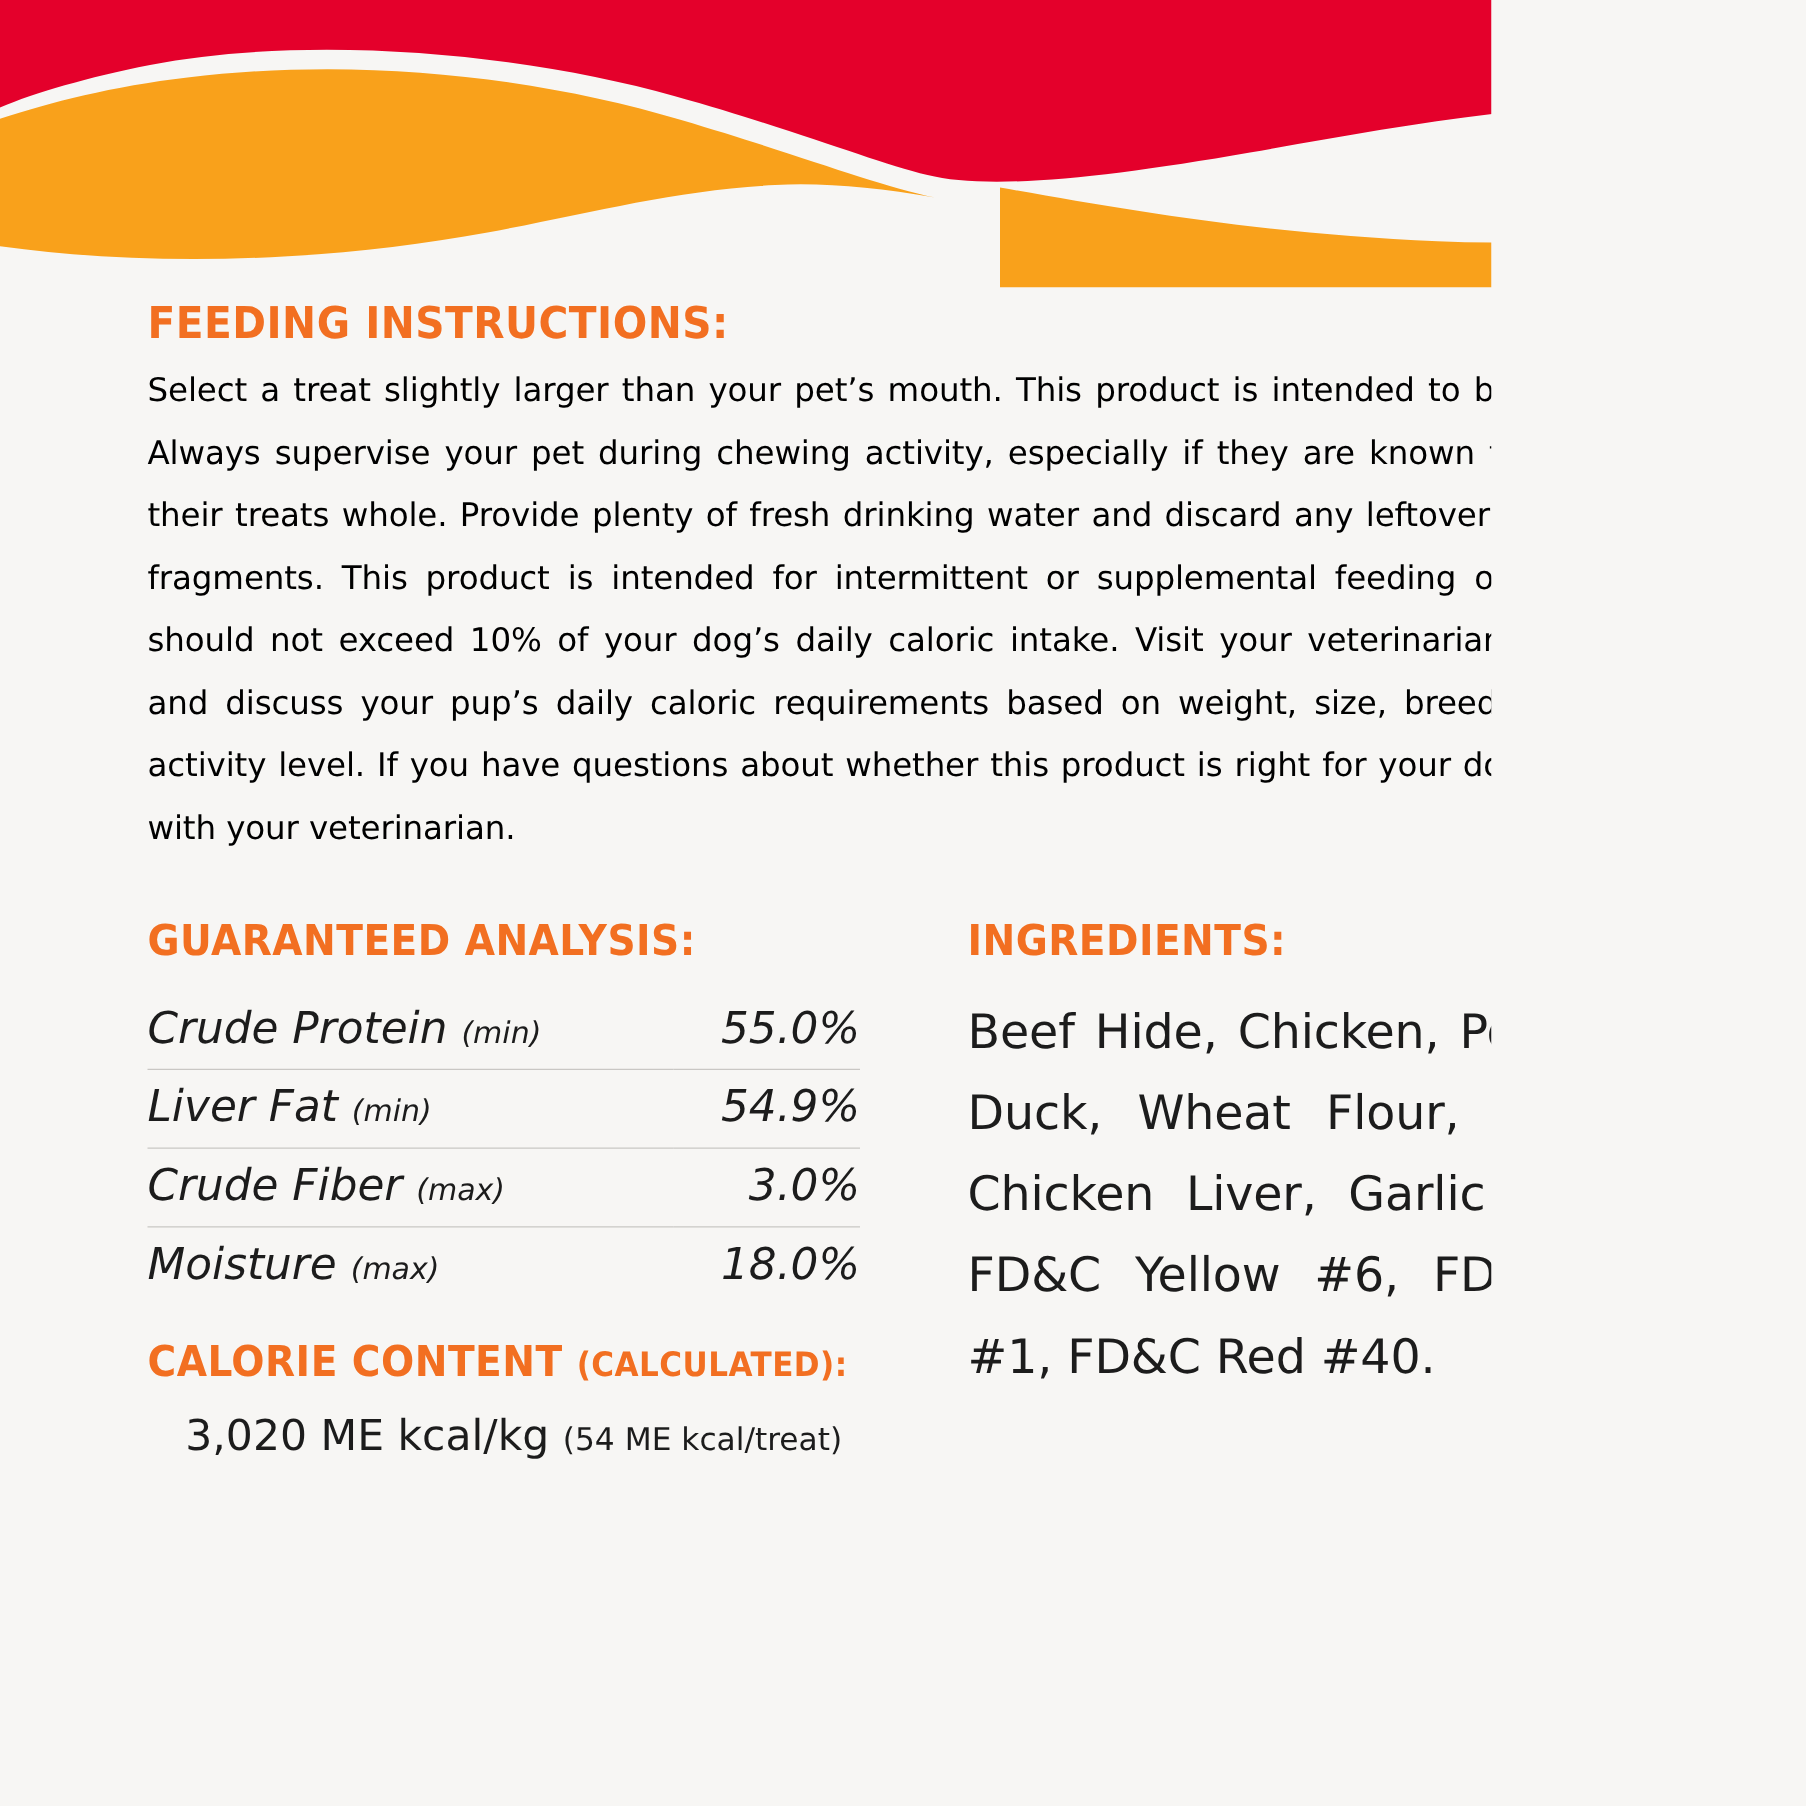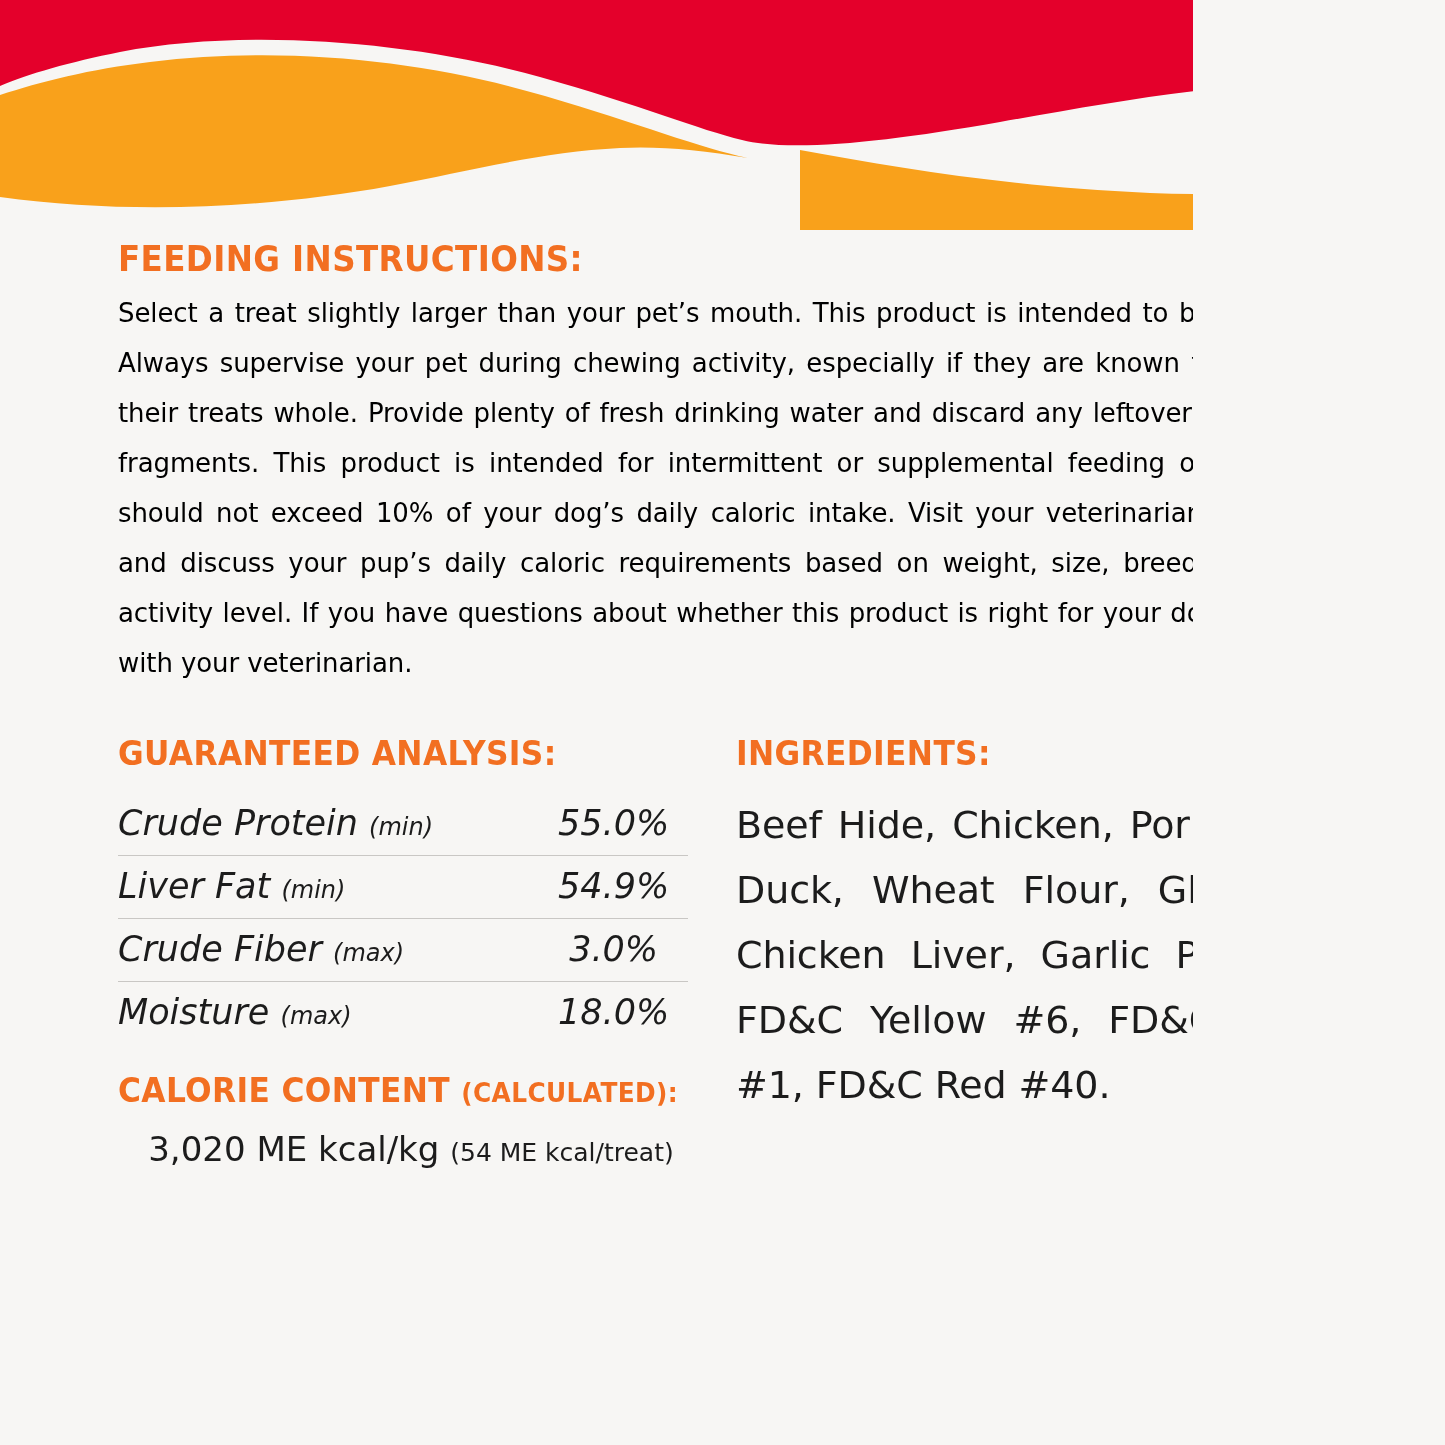--- a/index.html
+++ b/index.html
@@ -65,20 +65,21 @@
     margin: 0;
     width: 1212px;
     letter-spacing: -0.1px;
   }
 
   
   #columns {
     display: flex;
     margin-top: 45px;
     width: 1215px;
+    gap: 38px;
   }
 
   #left-col {
     width: 586px;
     flex: 0 0 586px;
   }
 
   #right-col {
     width: 590px;
     flex: 0 0 590px;
@@ -107,21 +108,21 @@
     font-style: italic;
   }
   #ga-table tr:last-child td {
     border-bottom: none;
   }
   #ga-table td.nutrient {
     text-align: left;
     white-space: nowrap;
   }
   #ga-table td.value {
-    text-align: center;
+    text-align: right;
     white-space: nowrap;
   }
   .qualifier {
     font-size: 24px;
     color: #1c1c1c;
   }
 
   #calorie-heading {
     margin: 26px 0 6px 0;
     font-size: 34px;

